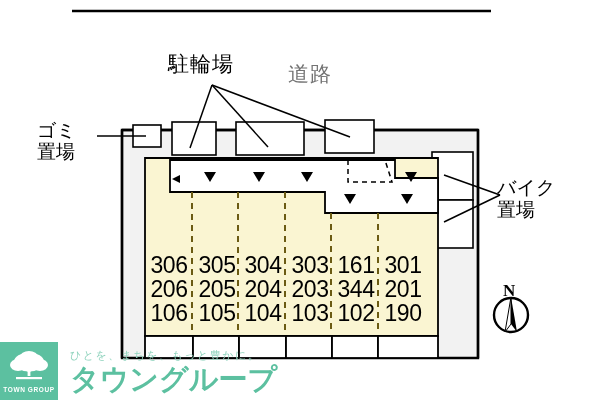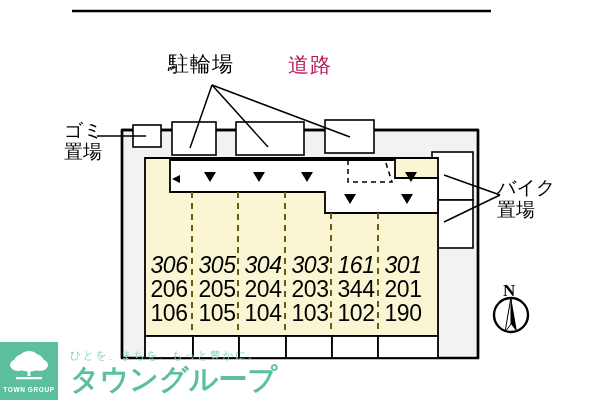--- a/index.html
+++ b/index.html
@@ -85,39 +85,39 @@
     <line x1="500" y1="195" x2="444" y2="222" stroke="#000" stroke-width="1.5"></line>
 
     <circle cx="511" cy="315" r="17" fill="#ffffff" stroke="#000" stroke-width="2.4"></circle>
     <polygon points="511,297 505,332 511,324" fill="#ffffff" stroke="#000" stroke-width="1"></polygon>
     <polygon points="511,297 517,332 511,324" fill="#000000"></polygon>
   </svg>
 
   <div class="jp" style="position:absolute;left:290;top:48;">
   </div>
 
-  <div class="jp" style="position:absolute;left:288px;top:51px;font-size:21px;color:#be185d;letter-spacing:1px;">道路</div>
+  <div class="jp" style="position:absolute;left:288px;top:60px;font-size:21px;color:#737373;letter-spacing:1px;">道路</div>
 
   <div class="jp" style="position:absolute;left:168px;top:50px;font-size:21px;color:#000;letter-spacing:1px;">駐輪場</div>
 
-  <div style="position:absolute;left:64px;top:120px;font-size:19px;color:#000;line-height:21px;">
+  <div style="position:absolute;left:37px;top:120px;font-size:19px;color:#000;line-height:21px;">
     <div class="jp">ゴミ</div>
     <div class="jp">置場</div>
   </div>
 
   <div style="position:absolute;left:497px;top:176px;font-size:19px;color:#000;line-height:22px;">
     <div class="jp">バイク</div>
     <div class="jp">置場</div>
   </div>
 
   <div style="position:absolute;left:503px;top:281px;font-size:17px;font-weight:bold;color:#000;font-family:'Liberation Serif',serif;">N</div>
 
   <div id="room-grid" style="position:absolute;left:145px;top:253px;width:293px;
               display:flex;flex-direction:column;font-family:'Liberation Sans',sans-serif;">
-  <div style="position: relative; height: 24px; font-style: italic;">
+  <div style="position: relative; height: 24px;">
         <div style="position: absolute; left: 0px; top: 0px; width: 48px; text-align: center; font-size: 23px; line-height: 24px; color: rgb(0, 0, 0); font-family: &quot;Liberation Sans&quot;, sans-serif; letter-spacing: -0.5px;">306</div>
         <div style="position: absolute; left: 48px; top: 0px; width: 48px; text-align: center; font-size: 23px; line-height: 24px; color: rgb(0, 0, 0); font-family: &quot;Liberation Sans&quot;, sans-serif; letter-spacing: -0.5px;">305</div>
         <div style="position: absolute; left: 94px; top: 0px; width: 48px; text-align: center; font-size: 23px; line-height: 24px; color: rgb(0, 0, 0); font-family: &quot;Liberation Sans&quot;, sans-serif; letter-spacing: -0.5px;">304</div>
         <div style="position: absolute; left: 141px; top: 0px; width: 48px; text-align: center; font-size: 23px; line-height: 24px; color: rgb(0, 0, 0); font-family: &quot;Liberation Sans&quot;, sans-serif; letter-spacing: -0.5px;">303</div>
         <div style="position: absolute; left: 187px; top: 0px; width: 48px; text-align: center; font-size: 23px; line-height: 24px; color: rgb(0, 0, 0); font-family: &quot;Liberation Sans&quot;, sans-serif; letter-spacing: -0.5px;">161</div>
         <div style="position: absolute; left: 234px; top: 0px; width: 48px; text-align: center; font-size: 23px; line-height: 24px; color: rgb(0, 0, 0); font-family: &quot;Liberation Sans&quot;, sans-serif; letter-spacing: -0.5px;">301</div>
       </div>
       <div style="position: relative; height: 24px;">
         <div style="position: absolute; left: 0px; top: 0px; width: 48px; text-align: center; font-size: 23px; line-height: 24px; color: rgb(0, 0, 0); font-family: &quot;Liberation Sans&quot;, sans-serif; letter-spacing: -0.5px;">206</div>
         <div style="position: absolute; left: 48px; top: 0px; width: 48px; text-align: center; font-size: 23px; line-height: 24px; color: rgb(0, 0, 0); font-family: &quot;Liberation Sans&quot;, sans-serif; letter-spacing: -0.5px;">205</div>

